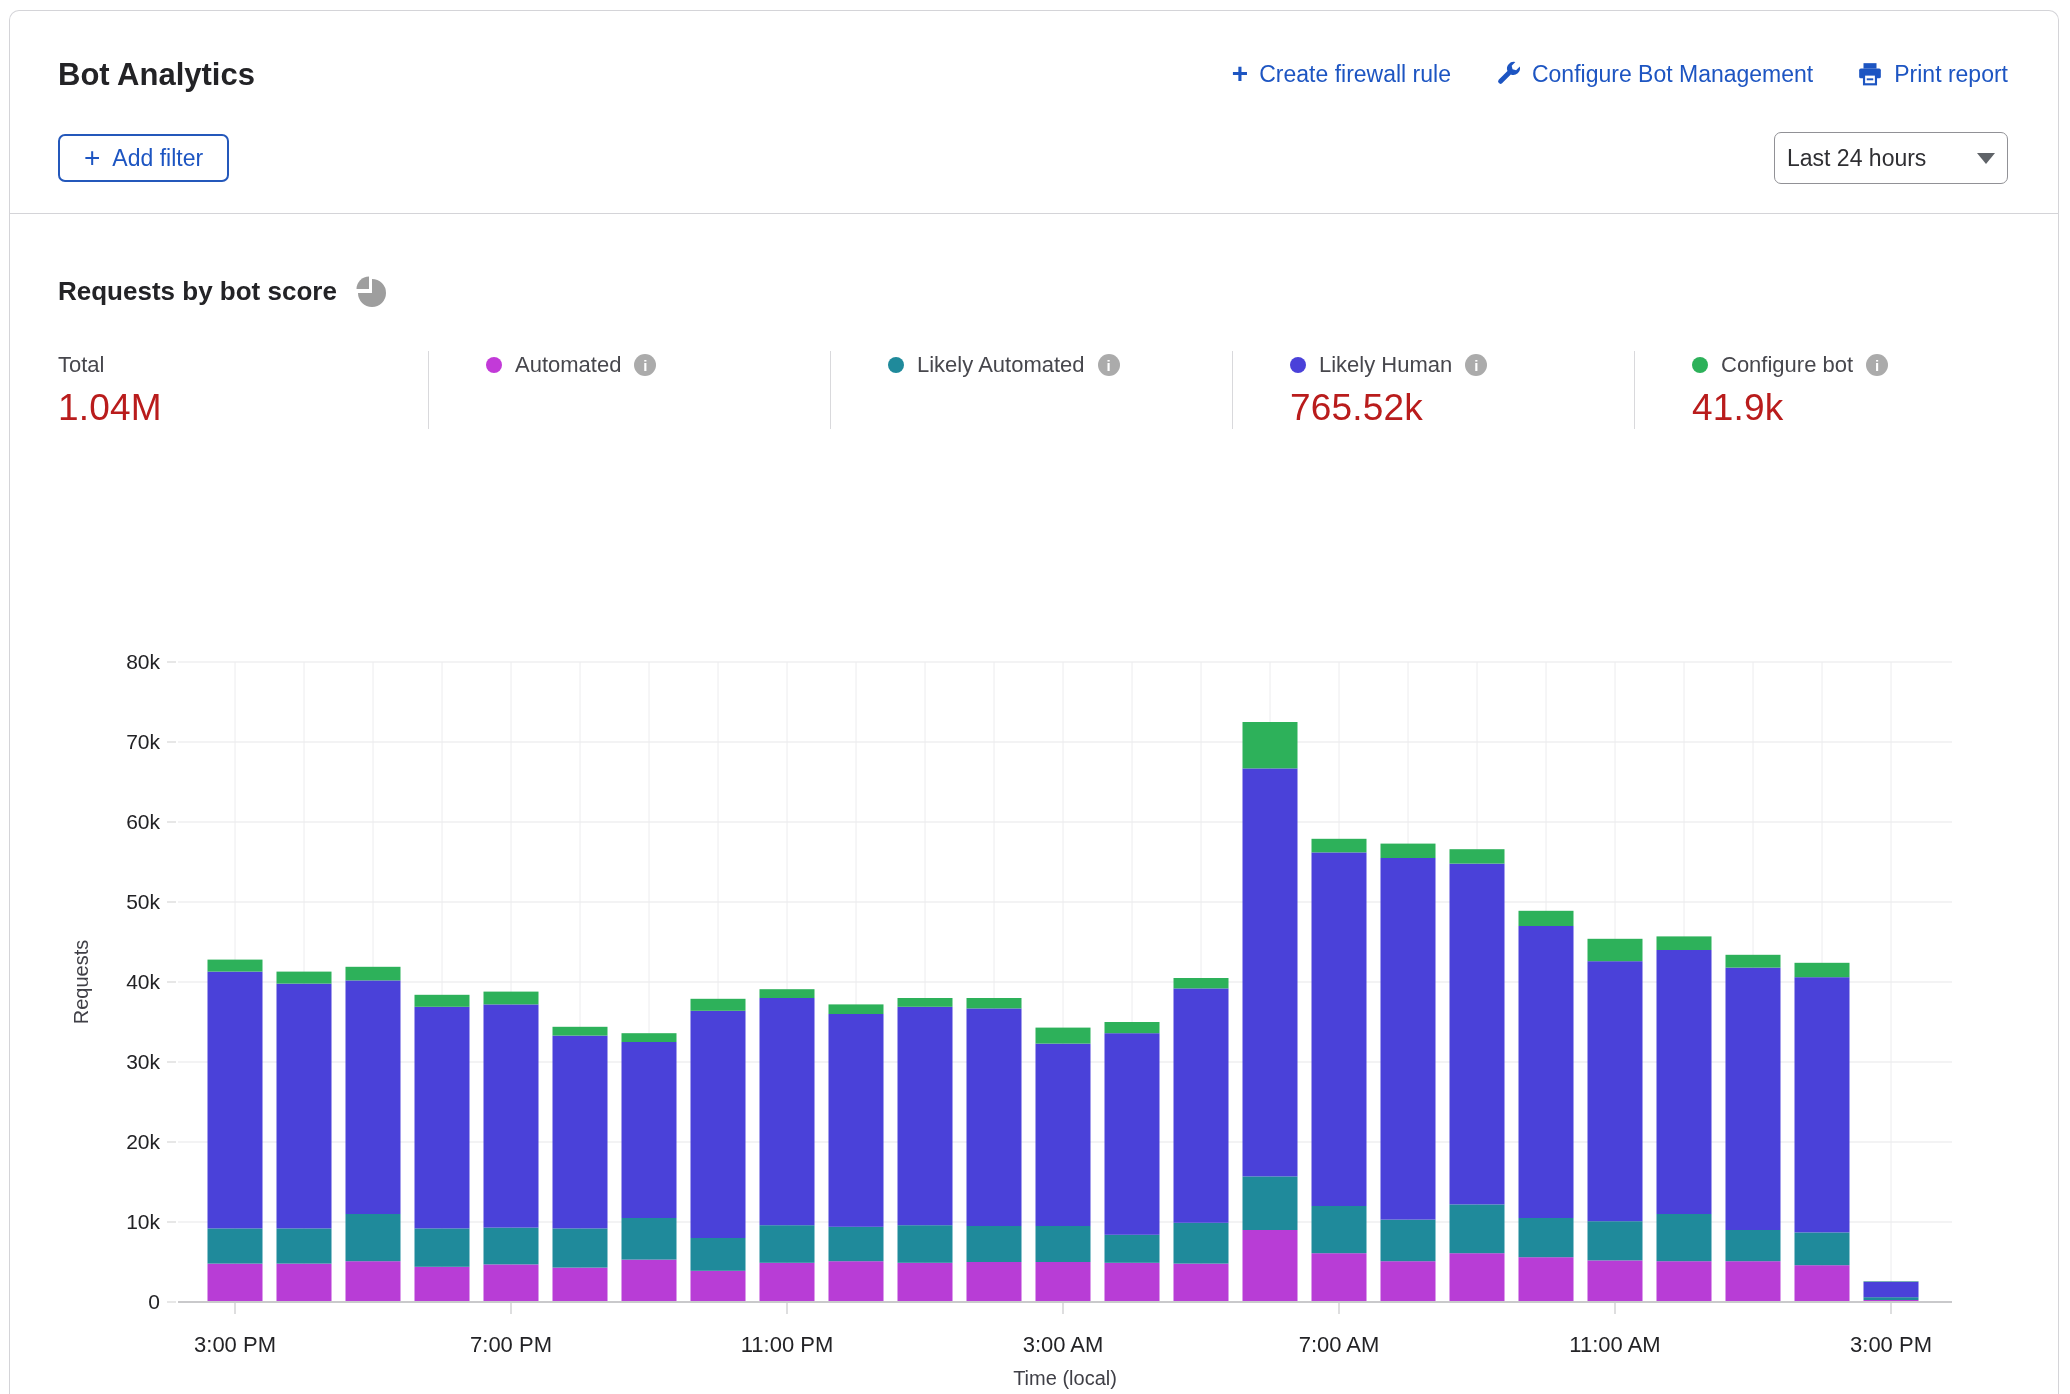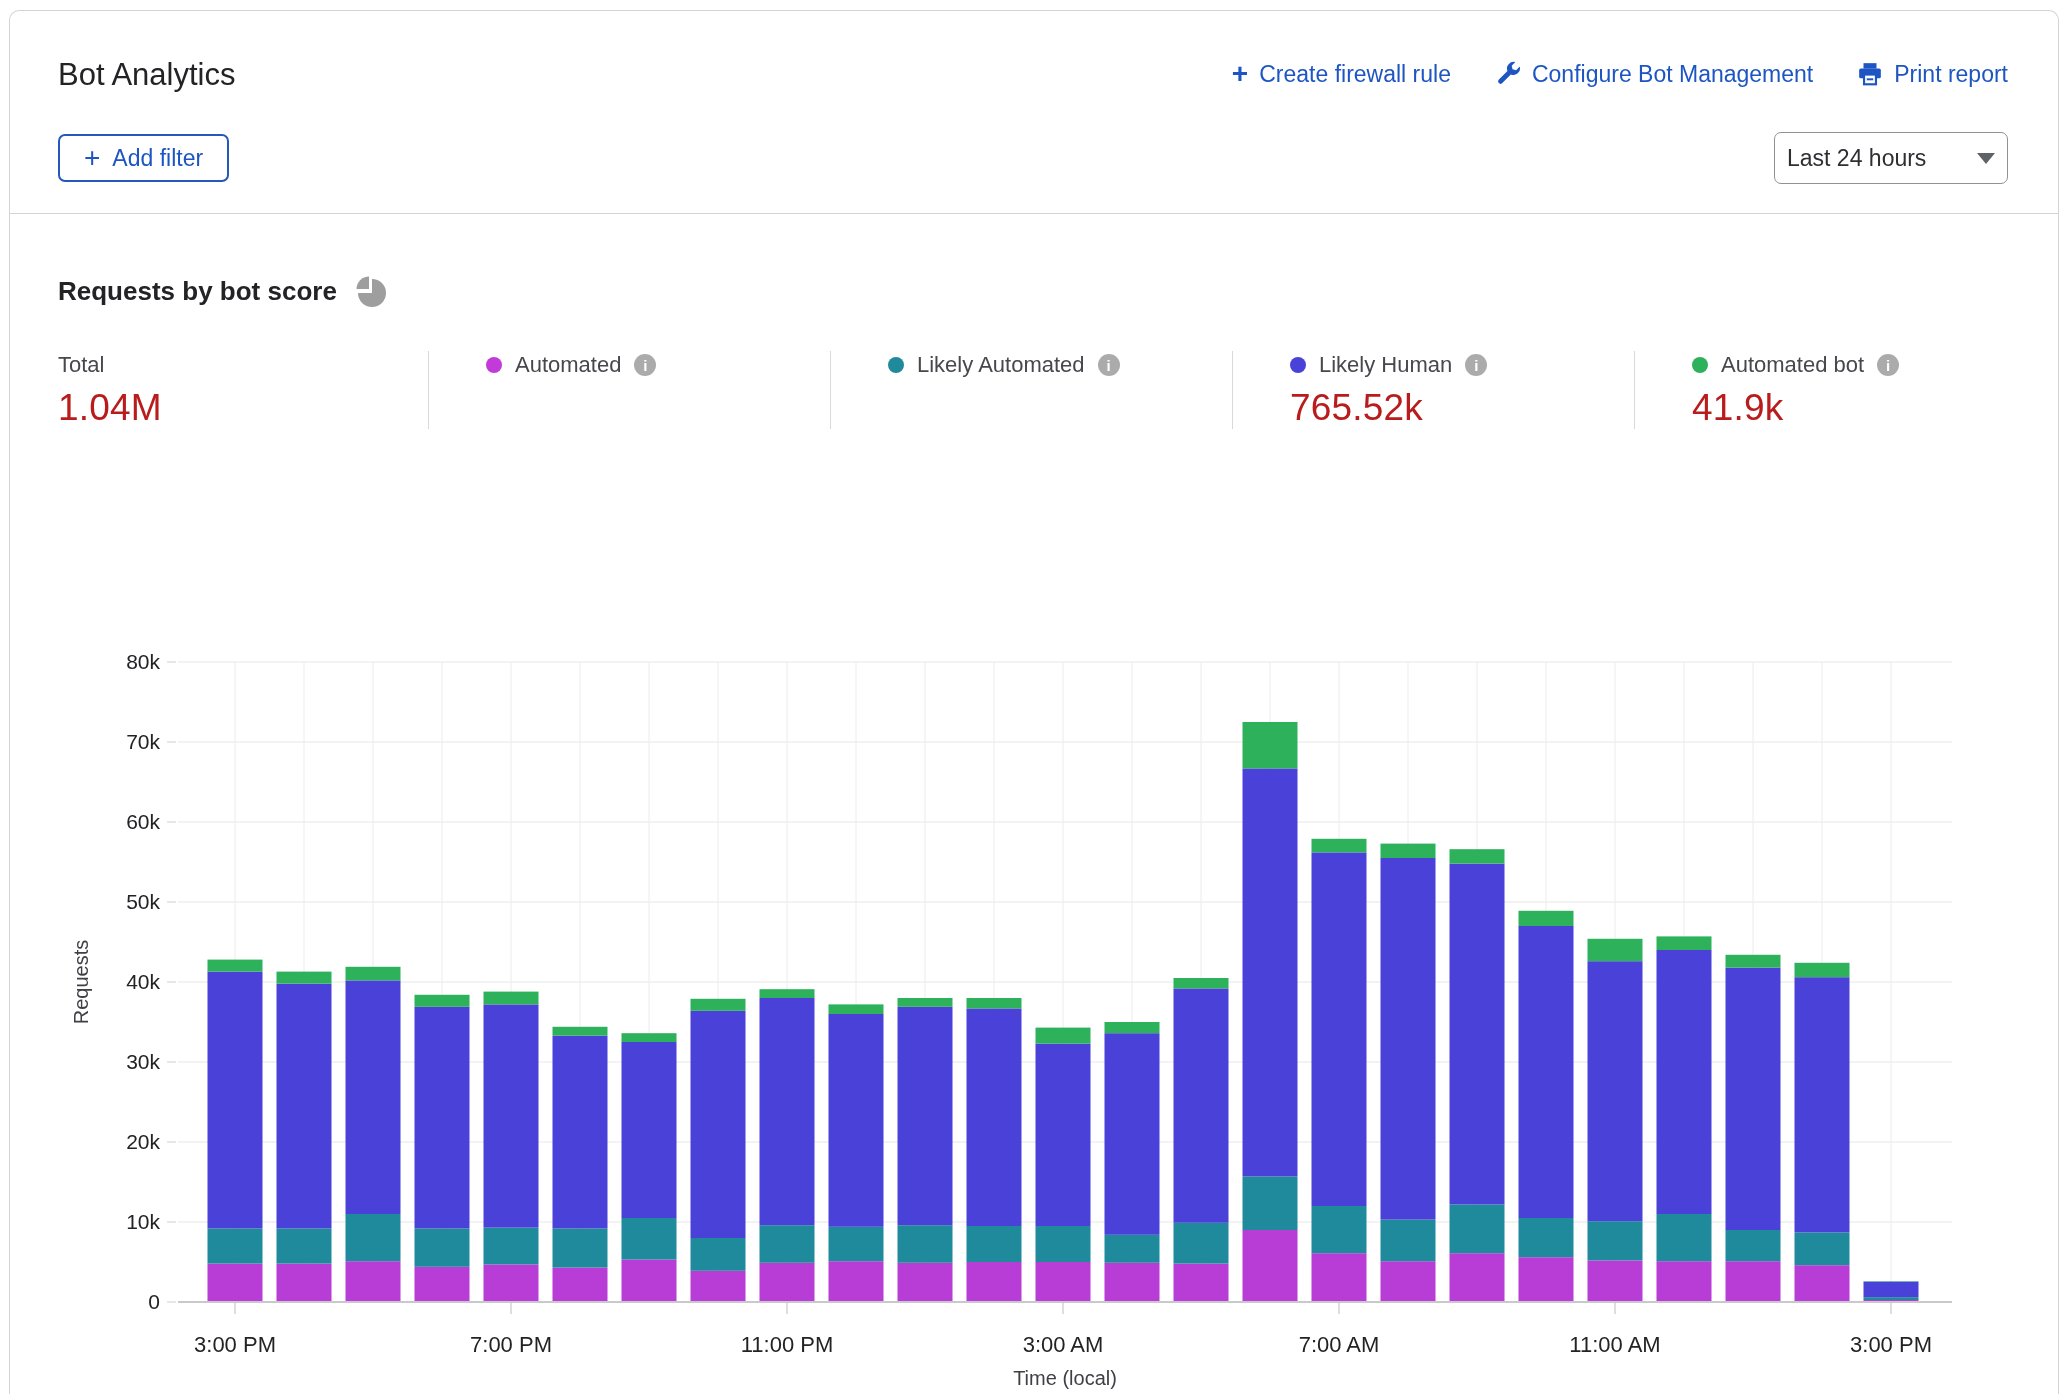--- a/index.html
+++ b/index.html
@@ -12,21 +12,21 @@
     position:absolute;left:9px;top:10px;width:2050px;height:1384px;
     border:1px solid #d4d4d8;border-bottom:none;border-radius:10px 10px 0 0;
     background:#fff;box-sizing:border-box;
   }
   
   .card-header{
     box-sizing:border-box;height:203px;padding:46px 50px 0 48px;
     border-bottom:1px solid #d4d4d8;
   }
   .header-row{display:flex;justify-content:space-between;align-items:flex-start;}
-  .page-title{font-size:31px;font-weight:400;color:#232326;line-height:36px;margin:0;}
+  .page-title{font-size:31px;font-weight:700;color:#232326;line-height:36px;margin:0;}
   .header-actions{display:flex;align-items:center;gap:44px;padding-top:3px;}
   .action-link{
     display:flex;align-items:center;gap:11px;color:#1d55c2;font-size:23px;
     cursor:pointer;text-decoration:none;line-height:28px;
   }
   .plus-glyph{font-size:28px;font-weight:600;line-height:24px;}
   .filter-row{display:flex;justify-content:space-between;align-items:center;margin-top:39px;}
   .add-filter-btn{
     display:inline-flex;align-items:center;gap:12px;height:48px;padding:0 24px;
     border:2px solid #2458bb;border-radius:7px;background:#fff;color:#1d55c2;
@@ -151,21 +151,21 @@
         <span class="legend-dot" style="background: rgb(74, 65, 217);"></span>
         <span class="stat-label">Likely Human</span>
         <span class="info-icon">i</span>
       </div>
       <div class="stat-value">765.52k</div>
     </div>
 
     <div class="stat-col bordered">
       <div class="stat-label-row">
         <span class="legend-dot" style="background: rgb(45, 177, 90);"></span>
-        <span class="stat-label">Automated bot</span>
+        <span class="stat-label">Configure bot</span>
         <span class="info-icon">i</span>
       </div>
       <div class="stat-value">41.9k</div>
     </div>
   </div>
 
 </div>
 
 <svg id="chart-svg" width="2070" height="1394">
     <line x1="167" y1="1302" x2="176" y2="1302" stroke="#cfcfcf" stroke-width="1"></line>

